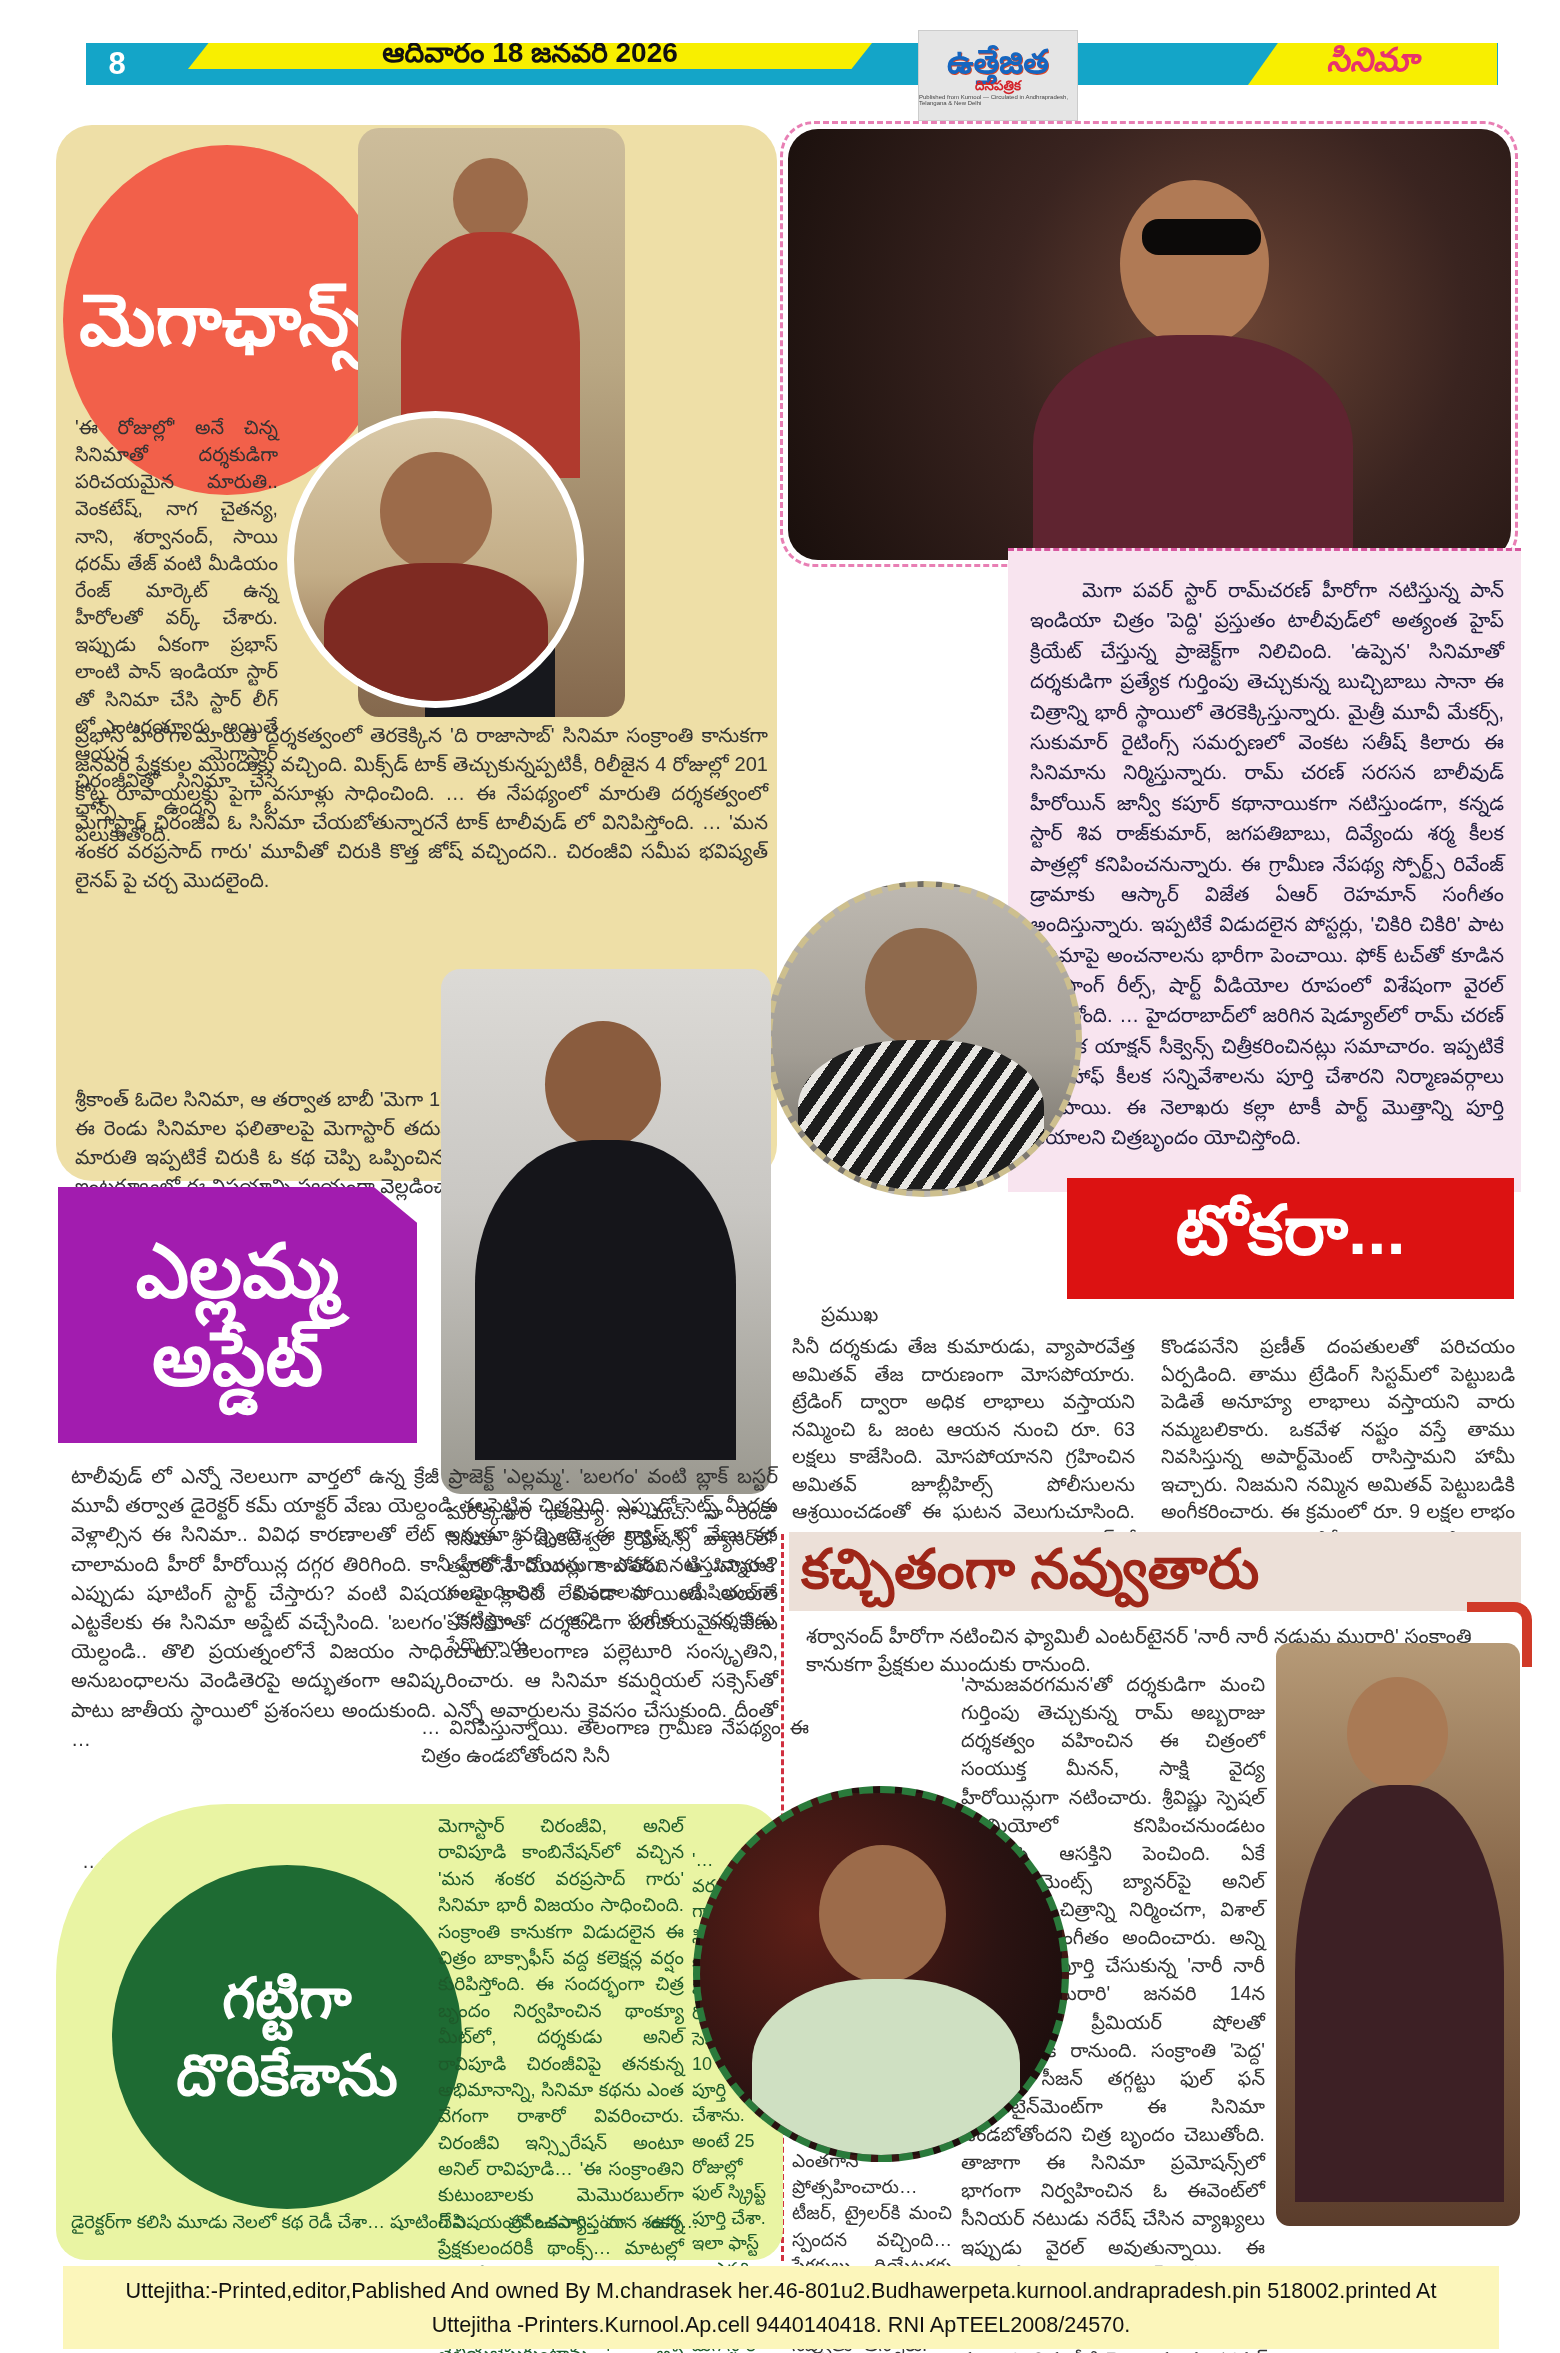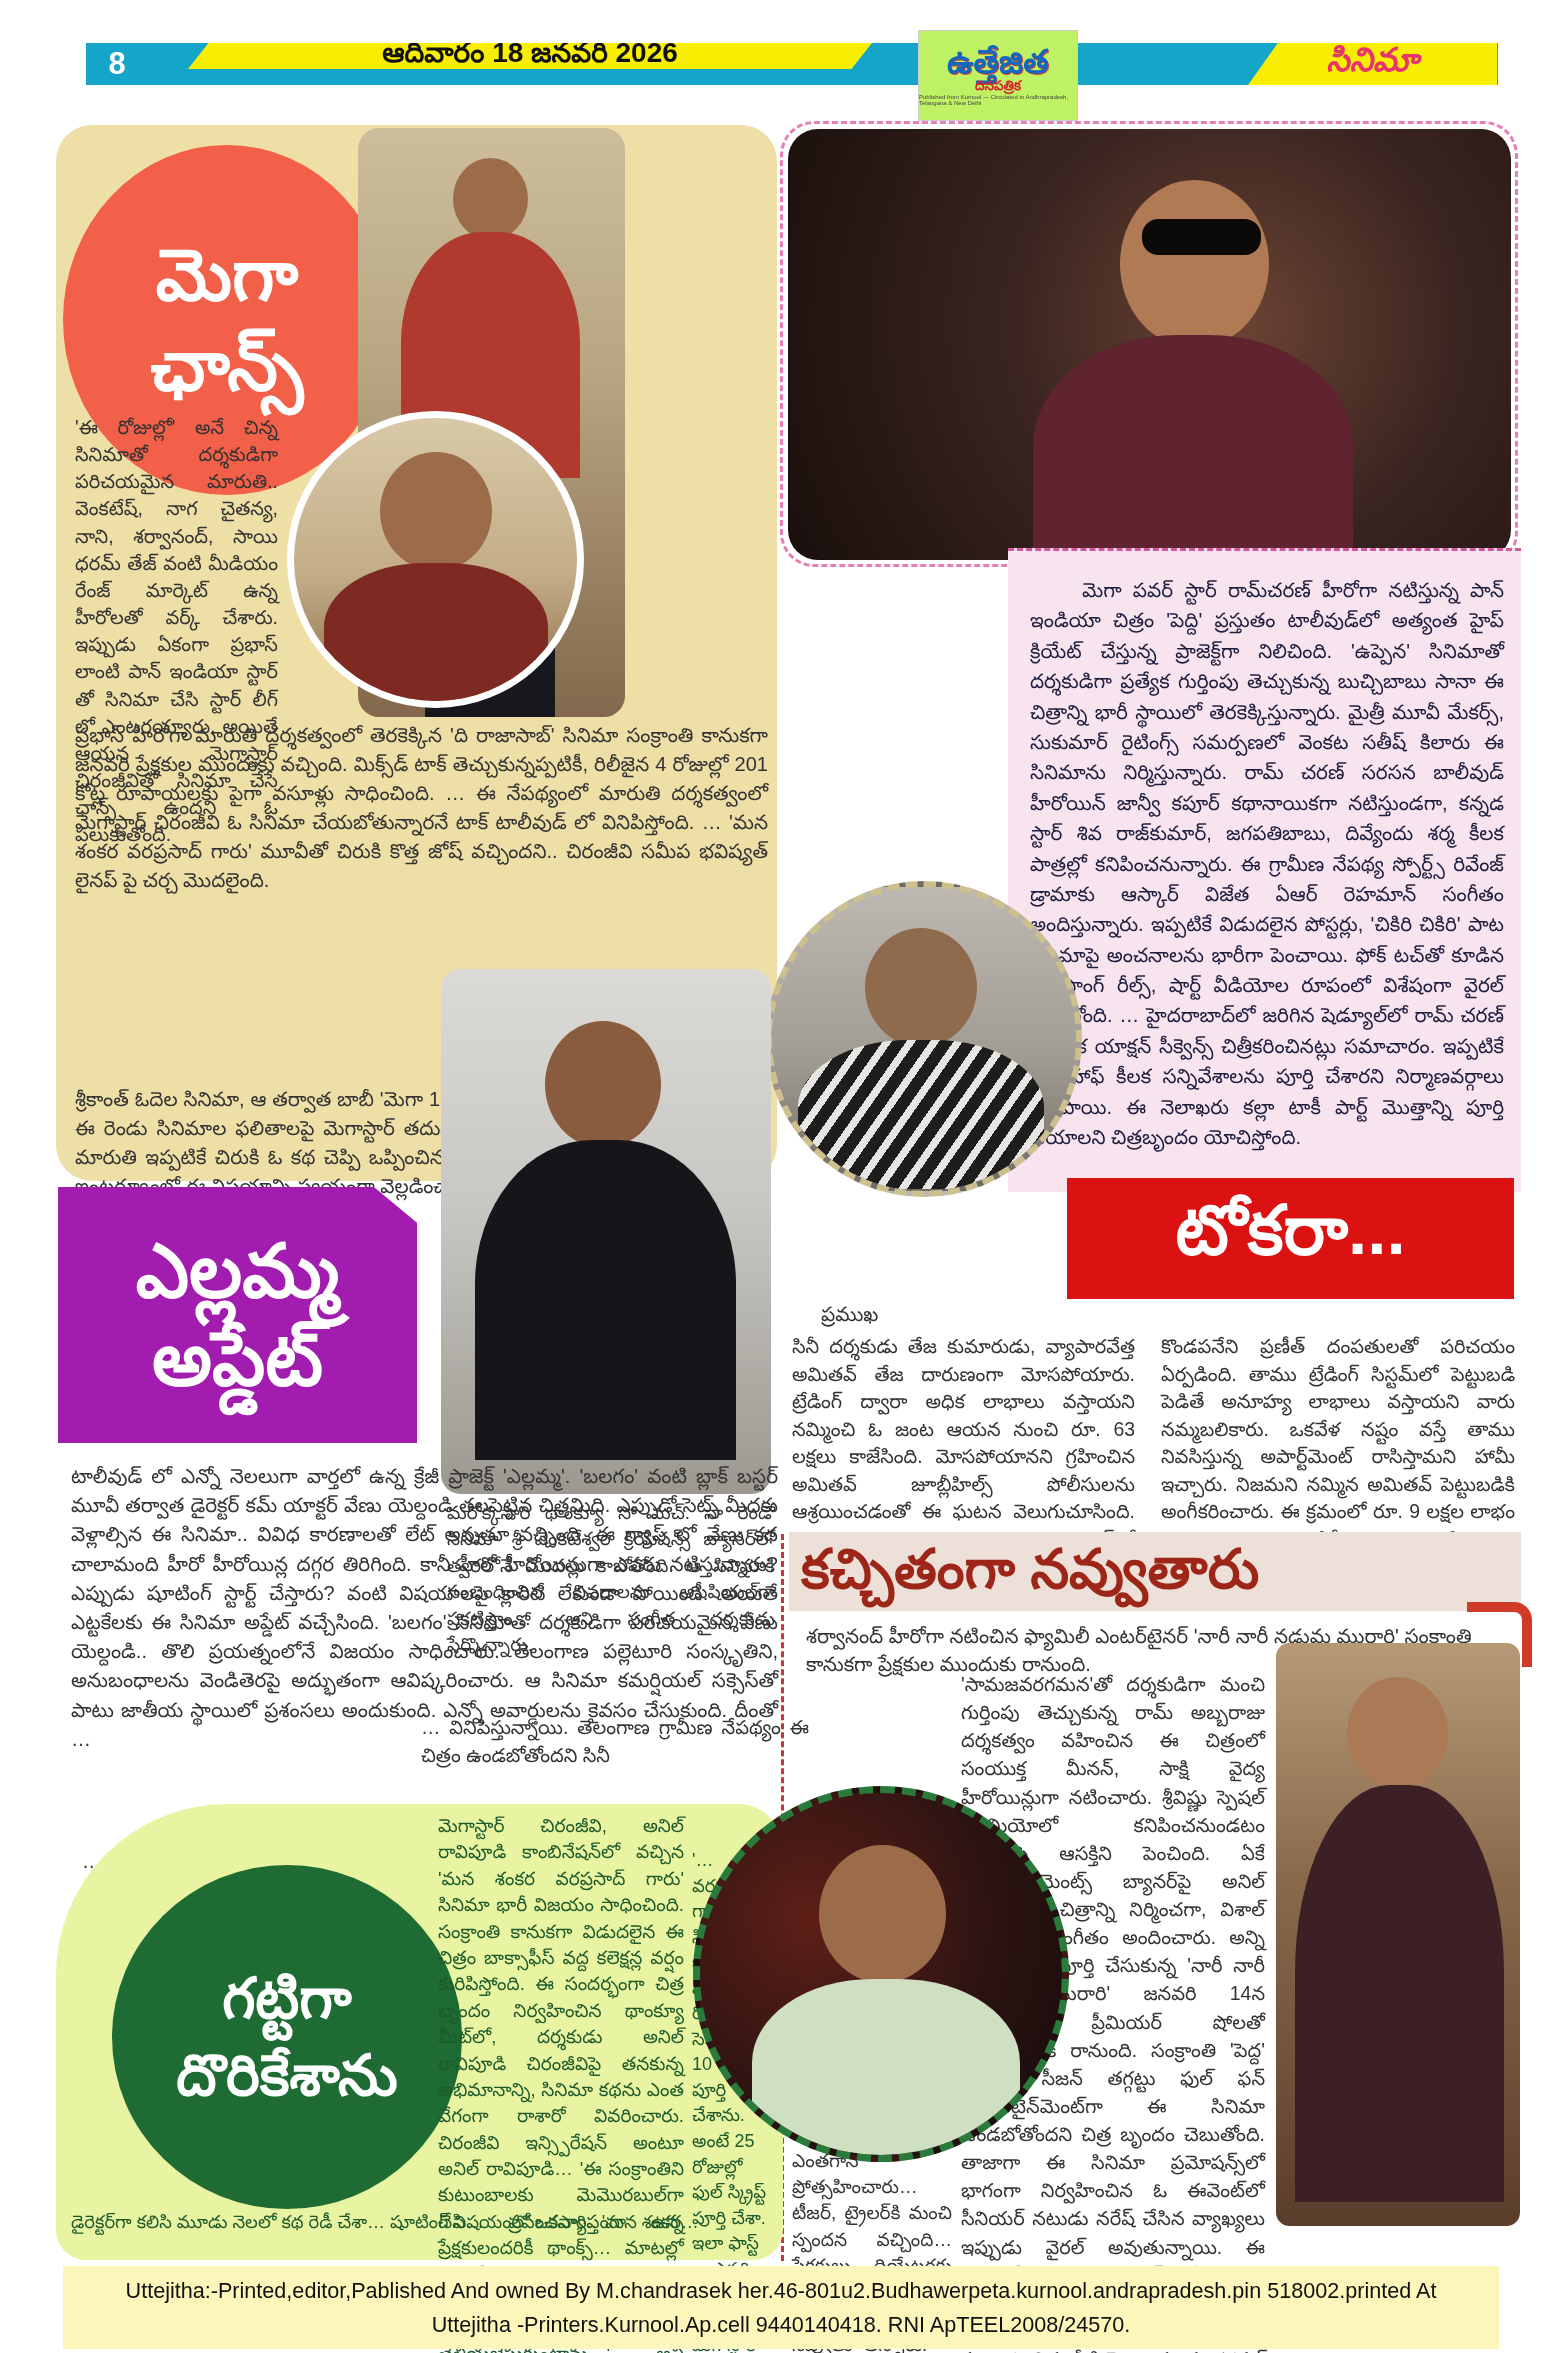--- a/index.html
+++ b/index.html
@@ -7,32 +7,32 @@
         font-family:"Liberation Sans","DejaVu Sans",sans-serif;color:#222;}
   .abs{position:absolute;}
   .just{text-align:justify;}
   
   .hdr-bar{left:86px;top:43px;width:1412px;height:42px;background:#14a5c8;}
   .hdr-pagenum{left:95px;top:43px;width:89px;height:42px;color:#fff;font-size:31px;font-weight:bold;
                display:flex;align-items:center;padding-left:13.4px;}
   .hdr-date{left:188px;top:43px;width:684px;height:26px;background:#f8ef00;
             clip-path:polygon(3% 0,100% 0,97% 100%,0 100%);display:flex;align-items:center;justify-content:center;
             color:#111;font-size:28px;font-weight:bold;}
-  .hdr-logo{left:918px;top:30px;width:158px;height:89px;background:#bef264;border:0.7px solid #ccc;
+  .hdr-logo{left:918px;top:30px;width:158px;height:89px;background:#e5e5e5;border:0.7px solid #ccc;
             display:flex;flex-direction:column;align-items:center;justify-content:center;line-height:1.05;}
   .hdr-logo .mh{color:#1566c0;font-size:33px;font-weight:bold;text-shadow:0.7px 0.7px 0 #d42;}
   .hdr-logo .mh-sub{color:#d4232a;font-size:13.4px;font-weight:bold;}
   .hdr-logo .mh-tiny{color:#444;font-size:6px;}
   .hdr-section{left:1248px;top:43px;width:249px;height:42px;background:#f8ef00;
                clip-path:polygon(12% 0,100% 0,100% 100%,0 100%);display:flex;align-items:center;justify-content:center;
                color:#e8336d;font-size:33px;font-weight:bold;font-style:italic;}
   
   .panel-tan{left:56px;top:125px;width:721px;height:1056px;background:#eedfa7;border-radius:36px;}
   .circle-red{left:63px;top:145px;width:328px;height:350px;border-radius:50%;background:#f2604a;
-              display:flex;flex-direction:column;align-items:center;justify-content:center;
+              display:flex;flex-direction:row;align-items:center;justify-content:center;
               color:#fff;font-weight:bold;font-size:72px;line-height:1.25;text-align:center;}
   .photo{position:absolute;overflow:hidden;}
   .ph-head{position:absolute;border-radius:50%;}
   .ph-torso{position:absolute;border-radius:45% 45% 0 0;}
   .photo-chiru{left:358px;top:128px;width:267px;height:589px;border-radius:21px;
                background:linear-gradient(180deg,#cdbd9b 0%,#b9a783 40%,#84684d 100%);}
   .photo-chiru .ph-head{left:95px;top:30px;width:75px;height:82px;background:#9c6b4a;}
   .photo-chiru .ph-torso{left:43px;top:104px;width:179px;height:246px;background:#b03a2e;}
   .photo-chiru .ph-legs{position:absolute;left:67px;top:343px;width:130px;height:246px;background:#17181d;}
   .photo-maruthi{left:287px;top:411px;width:283px;height:283px;border-radius:50%;border:7.5px solid #fff;

